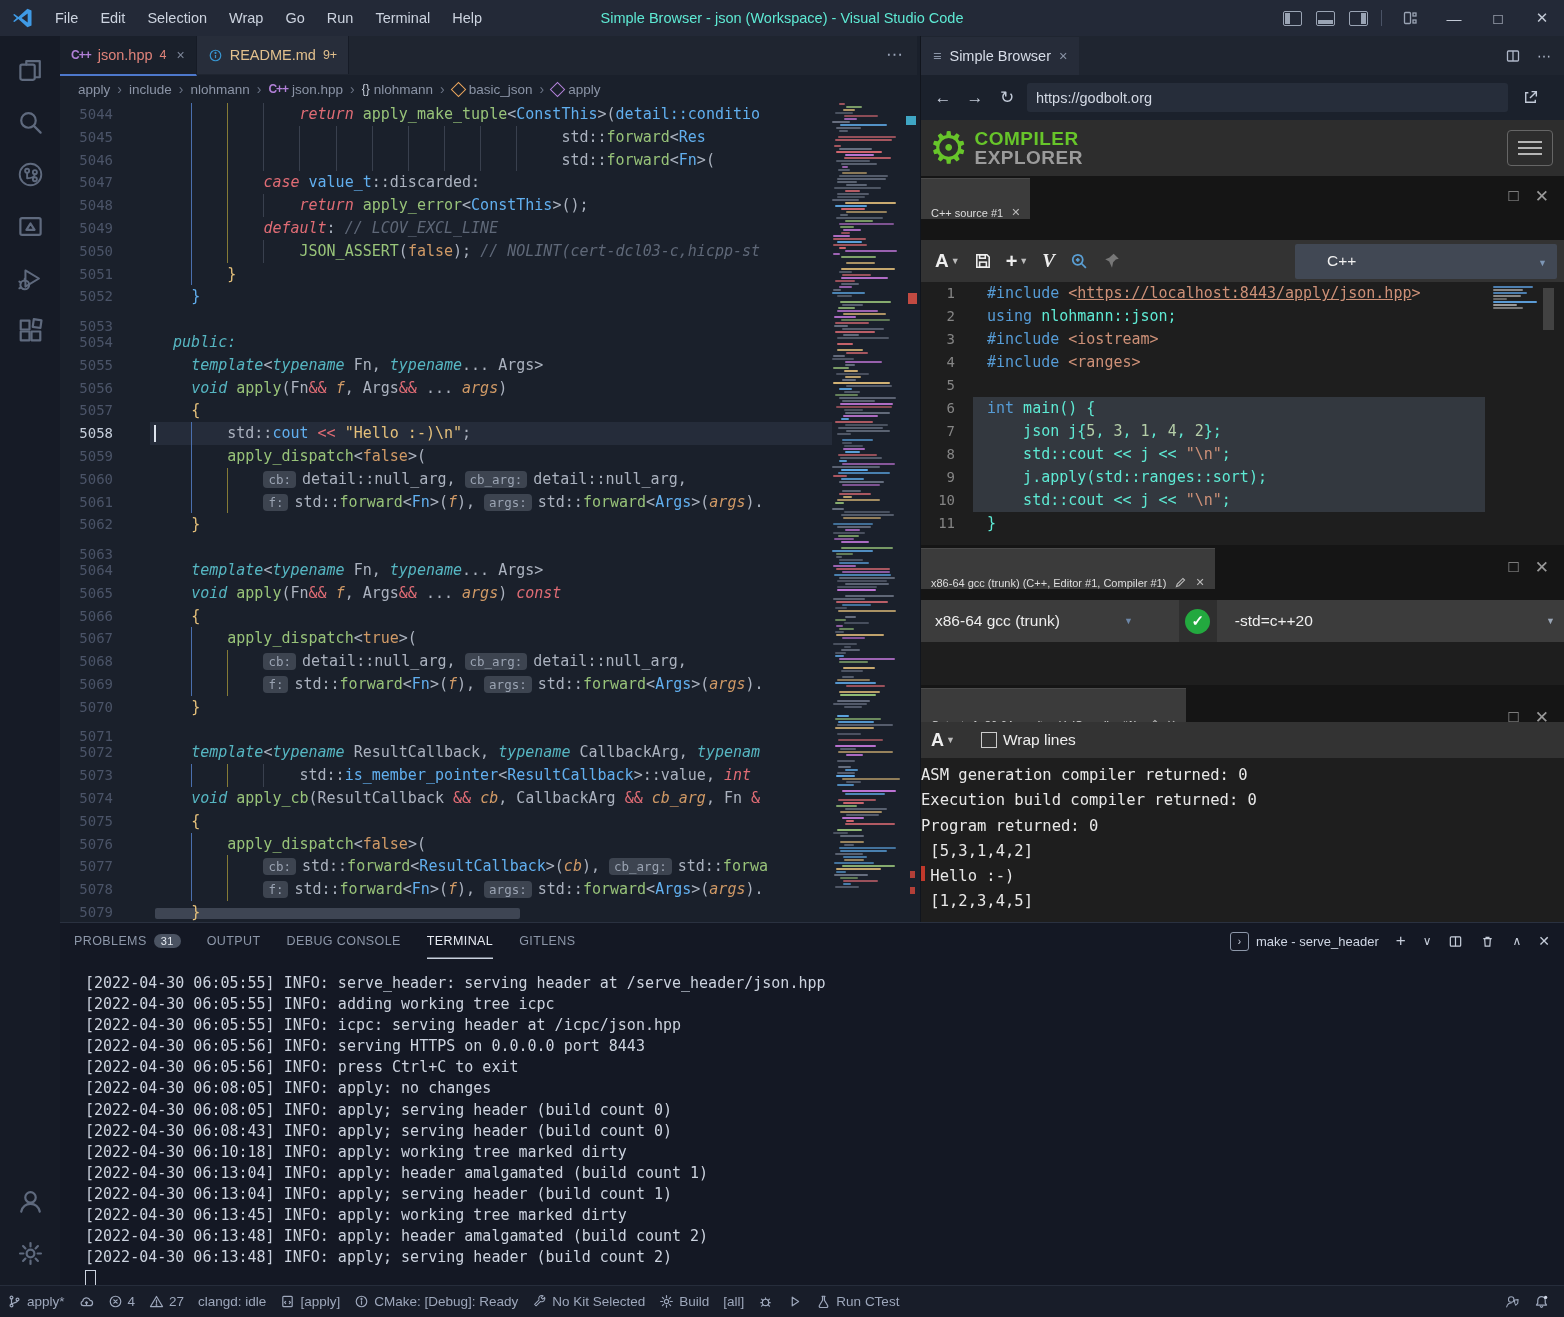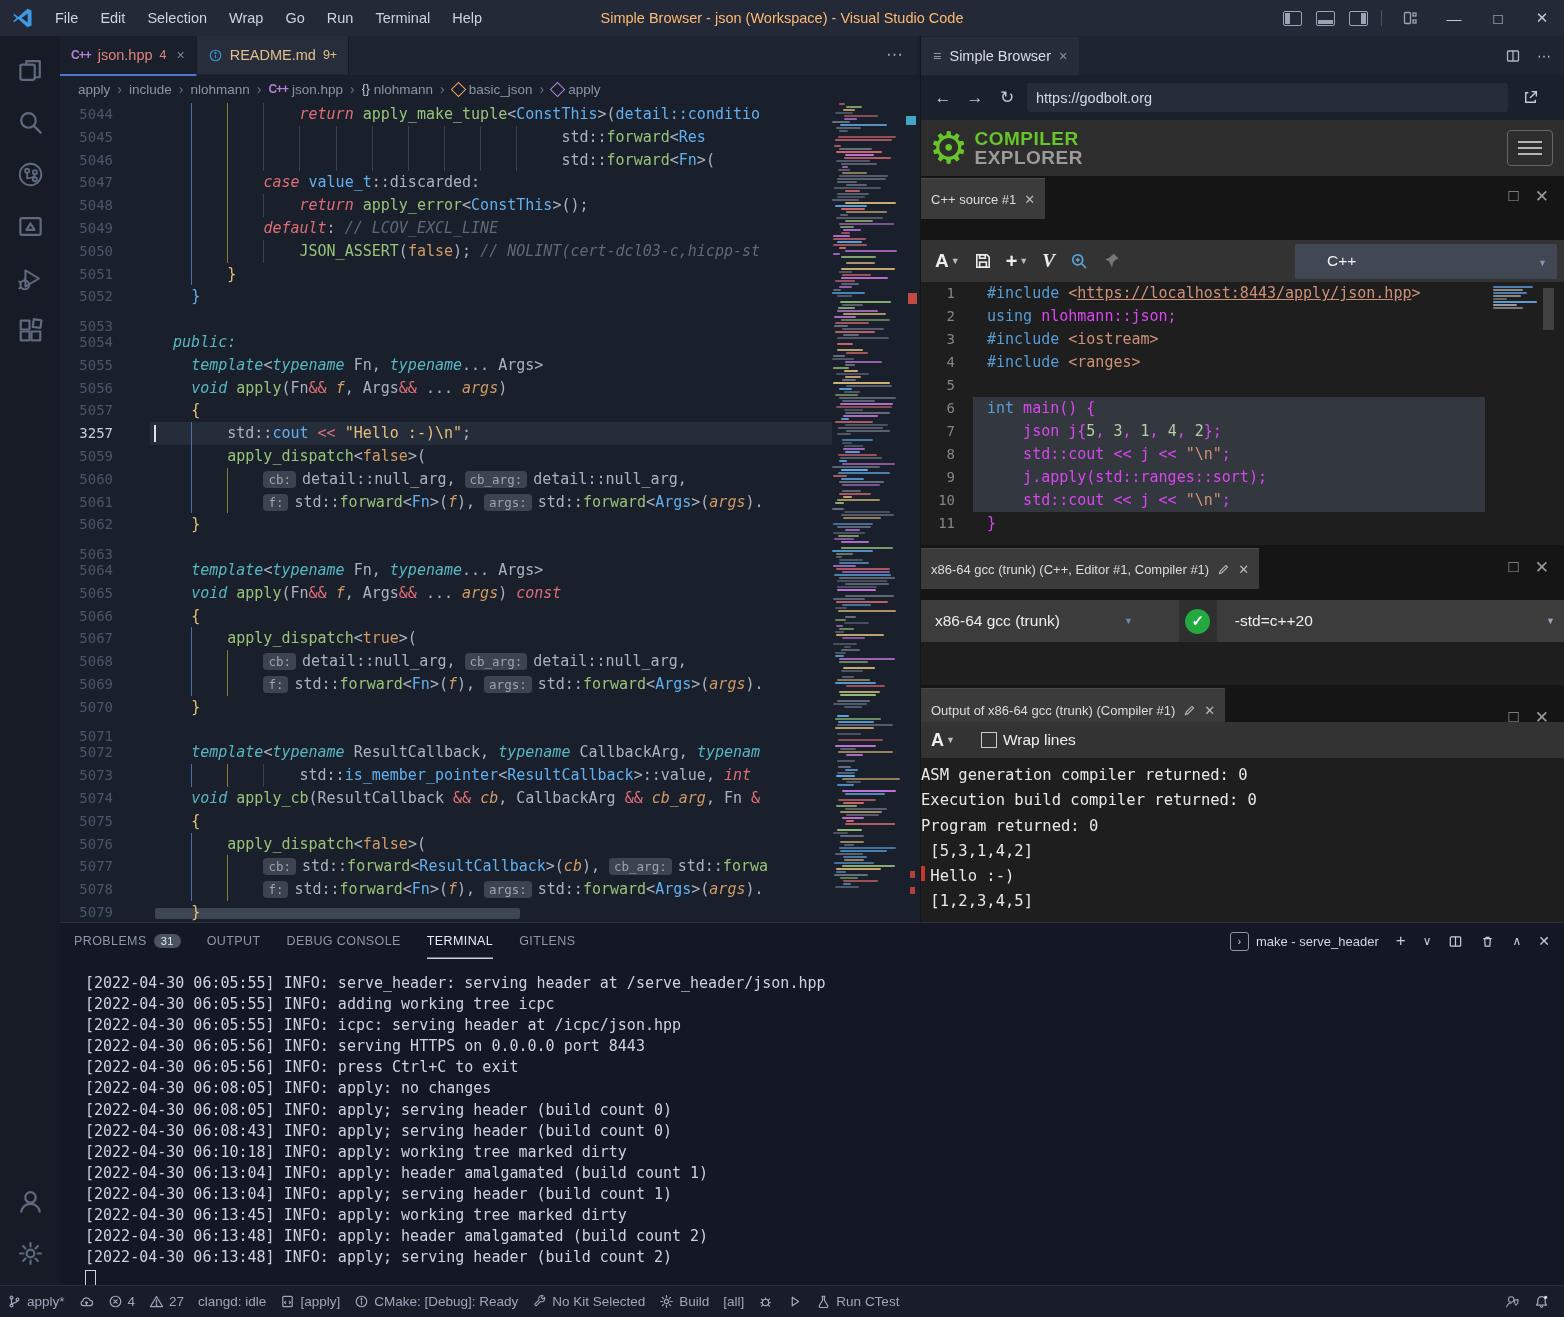--- a/index.html
+++ b/index.html
@@ -4,21 +4,21 @@
 <style>
   html,body{margin:0;padding:0;background:#0d1117;}
   #app{position:relative;width:1564px;height:1317px;overflow:hidden;background:#1a202b;
        font-family:"Liberation Sans",sans-serif;color:#aab3c2;font-size:14px;
        -webkit-font-smoothing:antialiased;}
   .abs{position:absolute;}
   
   #titlebar{left:0;top:0;width:1564px;height:36px;background:#232937;display:flex;align-items:center;}
   #vscode-logo{width:26px;height:22px;margin-left:10px;}
   .menu-item{color:#ccd3df;font-size:14.5px;padding:0 11px;cursor:default;}
-  #win-title{position:absolute;left:0;right:0;text-align:center;color:#fdba74;font-size:14.5px;pointer-events:none;}
+  #win-title{position:absolute;left:0;right:0;text-align:center;color:#5eead4;font-size:14.5px;pointer-events:none;}
   #title-controls{margin-left:auto;display:flex;align-items:center;gap:0;z-index:2;}
   .lay{width:17px;height:13px;border:1.4px solid #9aa4b4;border-radius:2px;position:relative;margin:0 7px;}
   .lay i{position:absolute;background:#9aa4b4;}
   .lay.l i{left:1px;top:1px;bottom:1px;width:5px;}
   .lay.b i{left:1px;right:1px;bottom:1px;height:4px;}
   .lay.r i{right:1px;top:1px;bottom:1px;width:5px;}
   .tsep{width:1px;height:16px;background:#4a5366;margin:0 6px;}
   .winbtn{width:44px;height:36px;display:flex;align-items:center;justify-content:center;color:#c3cad6;font-size:15px;}
   
   #activitybar{left:0;top:36px;width:60px;height:1249px;background:#161b26;display:flex;flex-direction:column;align-items:center;}
@@ -70,34 +70,34 @@
   #urlbox{width:472px;height:29px;background:#262d3a;border-radius:3px;margin-left:4px;display:flex;align-items:center;padding-left:9px;color:#d3d9e4;font-size:14.5px;}
   #ext-ic{margin-left:14px;color:#c3cbd9;}
   
   #ce-nav{position:absolute;left:0;top:84px;width:644px;height:56px;background:#2d2d2d;display:flex;align-items:center;}
   #ce-gear{color:#67c52a;font-size:44px;line-height:44px;margin-left:8px;font-family:"DejaVu Sans",sans-serif;}
   #ce-words{margin-left:6px;font-weight:bold;font-size:19px;line-height:19px;letter-spacing:.5px;font-family:"Liberation Sans",sans-serif;}
   #ce-words .w1{color:#67c52a;} #ce-words .w2{color:#9b9b9b;}
   #ce-burger{margin-left:auto;margin-right:12px;width:44px;height:34px;border:1px solid #666;border-radius:4px;display:flex;flex-direction:column;justify-content:center;gap:4px;align-items:center;}
   #ce-burger i{width:24px;height:2px;background:#b5b5b5;}
   .gl-strip{position:absolute;left:0;width:644px;background:#151515;}
-  .gl-tab{position:absolute;background:#3b3b3b;color:#ddd;font-size:13px;display:flex;align-items:center;gap:8px;padding:0 10px;border-top:1px solid #4a4a4a;}
+  .gl-tab{position:absolute;background:#3b3b3b;color:#ddd;font-size:11px;display:flex;align-items:flex-end;gap:8px;padding:0 10px;border-top:1px solid #4a4a4a;}
   .gl-ctl{position:absolute;display:flex;gap:16px;color:#9a9a9a;font-size:17px;}
   #src-toolbar{position:absolute;left:0;top:204px;width:644px;height:42px;background:#333;display:flex;align-items:center;color:#eee;}
   .ce-ic{margin-left:14px;display:flex;align-items:center;gap:2px;font-weight:bold;}
   .caret-dn{font-size:9px;color:#bbb;}
   #lang-select{margin-left:auto;margin-right:8px;width:230px;height:35px;background:#414854;border-radius:2px;display:flex;align-items:center;color:#f0f0f0;font-size:15.5px;padding-left:32px;position:relative;}
   #lang-select .caret-dn{position:absolute;right:10px;top:14px;color:#7d96b5;}
   #monaco{position:absolute;left:0;top:246px;width:644px;height:263px;background:#1e1e1e;overflow:hidden;}
   .ml{position:relative;height:23px;line-height:23px;white-space:pre;font-family:"DejaVu Sans Mono",monospace;font-size:15px;color:#d4d4d4;}
   .ml .ln{position:relative;z-index:1;display:inline-block;width:50px;padding-right:16px;box-sizing:border-box;text-align:right;color:#858585;font-size:14px;}
   .ml .lc{position:relative;z-index:1;display:inline-block;padding-left:16px;}
   .ml.hl::before{content:'';position:absolute;left:52px;width:512px;top:0;bottom:0;background:#33383f;}
   .m-pp{color:#569cd6;} .m-kw{color:#569cd6;} .m-inc{color:#ce9178;} .m-link{color:#ce9178;text-decoration:underline;}
-  .m-num{color:#b5cea8;} .m-pl{color:#d946ef;margin-top:22px;} .m-str{color:#ce9178;}
+  .m-num{color:#b5cea8;} .m-pl{color:#5eead4;margin-top:22px;} .m-str{color:#ce9178;}
   #mono-minimap{position:absolute;left:572px;top:4px;width:50px;}
   #mono-scroll{position:absolute;left:622px;top:6px;width:11px;height:42px;background:#424242;}
   #comp-bar{position:absolute;left:0;top:564px;width:644px;height:42px;background:#3c3c3c;display:flex;align-items:center;color:#eee;font-size:15.5px;}
   #comp-check{width:38px;height:42px;background:#2f2f2f;display:flex;align-items:center;justify-content:center;margin-left:46px;}
   #comp-check .cc{width:25px;height:25px;border-radius:50%;background:#23a93f;color:#fff;font-size:15px;display:flex;align-items:center;justify-content:center;font-weight:bold;}
   #out-toolbar{position:absolute;left:0;top:686px;width:644px;height:36px;background:#333;display:flex;align-items:center;color:#eee;}
   #wrap-box{width:14px;height:14px;border:1.4px solid #ccc;margin-left:26px;margin-right:6px;}
   #out-lines{position:absolute;left:0;top:727px;width:644px;}
   .ol{height:25.3px;line-height:25.3px;white-space:pre;font-family:"DejaVu Sans Mono",monospace;font-size:15.5px;color:#e8e8e8;}
   #out-redmark{position:absolute;left:0;top:830px;width:4px;height:15px;background:#c0392b;}
@@ -288,21 +288,21 @@
           <div class="cl"><span class="ln">5048</span><span class="lc"><span class="guide gb" style="left: calc(4ch + 5px);"></span><span class="guide gy" style="left: calc(8ch + 5px);"></span><span class="guide gg" style="left: calc(12ch + 5px);"></span><span class="t-pl">                </span><span class="t-kw">return</span><span class="t-pl"> </span><span class="t-fn">apply_error</span><span class="t-pl">&lt;</span><span class="t-ty">ConstThis</span><span class="t-pl">&gt;();</span></span></div>
           <div class="cl"><span class="ln">5049</span><span class="lc"><span class="guide gb" style="left: calc(4ch + 5px);"></span><span class="guide gy" style="left: calc(8ch + 5px);"></span><span class="t-pl">            </span><span class="t-kw">default</span><span class="t-pl">: </span><span class="t-cm">// LCOV_EXCL_LINE</span></span></div>
           <div class="cl"><span class="ln">5050</span><span class="lc"><span class="guide gb" style="left: calc(4ch + 5px);"></span><span class="guide gy" style="left: calc(8ch + 5px);"></span><span class="guide gg" style="left: calc(12ch + 5px);"></span><span class="t-pl">                </span><span class="t-fn">JSON_ASSERT</span><span class="t-pl">(</span><span class="t-num">false</span><span class="t-pl">); </span><span class="t-cm">// NOLINT(cert-dcl03-c,hicpp-st</span></span></div>
           <div class="cl"><span class="ln">5051</span><span class="lc"><span class="guide gb" style="left: calc(4ch + 5px);"></span><span class="t-pl">        </span><span class="t-br1">}</span></span></div>
           <div class="cl"><span class="ln">5052</span><span class="lc"><span class="t-pl">    </span><span class="t-br2">}</span></span></div>
           <div class="cl"><span class="ln">5053</span><span class="lc"></span></div>
           <div class="cl"><span class="ln">5054</span><span class="lc"><span class="t-pl">  </span><span class="t-kw2">public:</span></span></div>
           <div class="cl"><span class="ln">5055</span><span class="lc"><span class="t-pl">    </span><span class="t-kw2">template</span><span class="t-pl">&lt;</span><span class="t-kw2">typename</span><span class="t-pl"> Fn, </span><span class="t-kw2">typename</span><span class="t-pl">... Args&gt;</span></span></div>
           <div class="cl"><span class="ln">5056</span><span class="lc"><span class="t-pl">    </span><span class="t-kw2">void</span><span class="t-pl"> </span><span class="t-fn">apply</span><span class="t-pl">(Fn</span><span class="t-op">&amp;&amp;</span><span class="t-pl"> </span><span class="t-pr">f</span><span class="t-pl">, Args</span><span class="t-op">&amp;&amp;</span><span class="t-pl"> ... </span><span class="t-pr">args</span><span class="t-pl">)</span></span></div>
           <div class="cl"><span class="ln">5057</span><span class="lc"><span class="t-pl">    </span><span class="t-br1">{</span></span></div>
-          <div class="cl cur"><span class="ln">3257</span><span class="lc"><span class="guide gb" style="left: calc(4ch + 5px);"></span><span class="t-pl">        std::</span><span class="t-ty">cout</span><span class="t-pl"> </span><span class="t-op">&lt;&lt;</span><span class="t-pl"> </span><span class="t-st">"Hello :-)\n"</span><span class="t-pl">;</span><span class="caret"></span></span></div>
+          <div class="cl cur"><span class="ln">5058</span><span class="lc"><span class="guide gb" style="left: calc(4ch + 5px);"></span><span class="t-pl">        std::</span><span class="t-ty">cout</span><span class="t-pl"> </span><span class="t-op">&lt;&lt;</span><span class="t-pl"> </span><span class="t-st">"Hello :-)\n"</span><span class="t-pl">;</span><span class="caret"></span></span></div>
           <div class="cl"><span class="ln">5059</span><span class="lc"><span class="guide gb" style="left: calc(4ch + 5px);"></span><span class="t-pl">        </span><span class="t-fn">apply_dispatch</span><span class="t-pl">&lt;</span><span class="t-num">false</span><span class="t-pl">&gt;(</span></span></div>
           <div class="cl"><span class="ln">5060</span><span class="lc"><span class="guide gb" style="left: calc(4ch + 5px);"></span><span class="guide gy" style="left: calc(8ch + 5px);"></span><span class="t-pl">            </span><span class="t-hint">cb:</span><span class="t-pl">detail::null_arg, </span><span class="t-hint">cb_arg:</span><span class="t-pl">detail::null_arg,</span></span></div>
           <div class="cl"><span class="ln">5061</span><span class="lc"><span class="guide gb" style="left: calc(4ch + 5px);"></span><span class="guide gy" style="left: calc(8ch + 5px);"></span><span class="t-pl">            </span><span class="t-hint">f:</span><span class="t-pl">std::</span><span class="t-fn">forward</span><span class="t-pl">&lt;</span><span class="t-ty">Fn</span><span class="t-pl">&gt;(</span><span class="t-pr">f</span><span class="t-pl">), </span><span class="t-hint">args:</span><span class="t-pl">std::</span><span class="t-fn">forward</span><span class="t-pl">&lt;</span><span class="t-ty">Args</span><span class="t-pl">&gt;(</span><span class="t-pr">args</span><span class="t-pl">).</span></span></div>
           <div class="cl"><span class="ln">5062</span><span class="lc"><span class="t-pl">    </span><span class="t-br1">}</span></span></div>
           <div class="cl"><span class="ln">5063</span><span class="lc"></span></div>
           <div class="cl"><span class="ln">5064</span><span class="lc"><span class="t-pl">    </span><span class="t-kw2">template</span><span class="t-pl">&lt;</span><span class="t-kw2">typename</span><span class="t-pl"> Fn, </span><span class="t-kw2">typename</span><span class="t-pl">... Args&gt;</span></span></div>
           <div class="cl"><span class="ln">5065</span><span class="lc"><span class="t-pl">    </span><span class="t-kw2">void</span><span class="t-pl"> </span><span class="t-fn">apply</span><span class="t-pl">(Fn</span><span class="t-op">&amp;&amp;</span><span class="t-pl"> </span><span class="t-pr">f</span><span class="t-pl">, Args</span><span class="t-op">&amp;&amp;</span><span class="t-pl"> ... </span><span class="t-pr">args</span><span class="t-pl">) </span><span class="t-kw">const</span></span></div>
           <div class="cl"><span class="ln">5066</span><span class="lc"><span class="t-pl">    </span><span class="t-br1">{</span></span></div>
           <div class="cl"><span class="ln">5067</span><span class="lc"><span class="guide gb" style="left: calc(4ch + 5px);"></span><span class="t-pl">        </span><span class="t-fn">apply_dispatch</span><span class="t-pl">&lt;</span><span class="t-num">true</span><span class="t-pl">&gt;(</span></span></div>
           <div class="cl"><span class="ln">5068</span><span class="lc"><span class="guide gb" style="left: calc(4ch + 5px);"></span><span class="guide gy" style="left: calc(8ch + 5px);"></span><span class="t-pl">            </span><span class="t-hint">cb:</span><span class="t-pl">detail::null_arg, </span><span class="t-hint">cb_arg:</span><span class="t-pl">detail::null_arg,</span></span></div>

